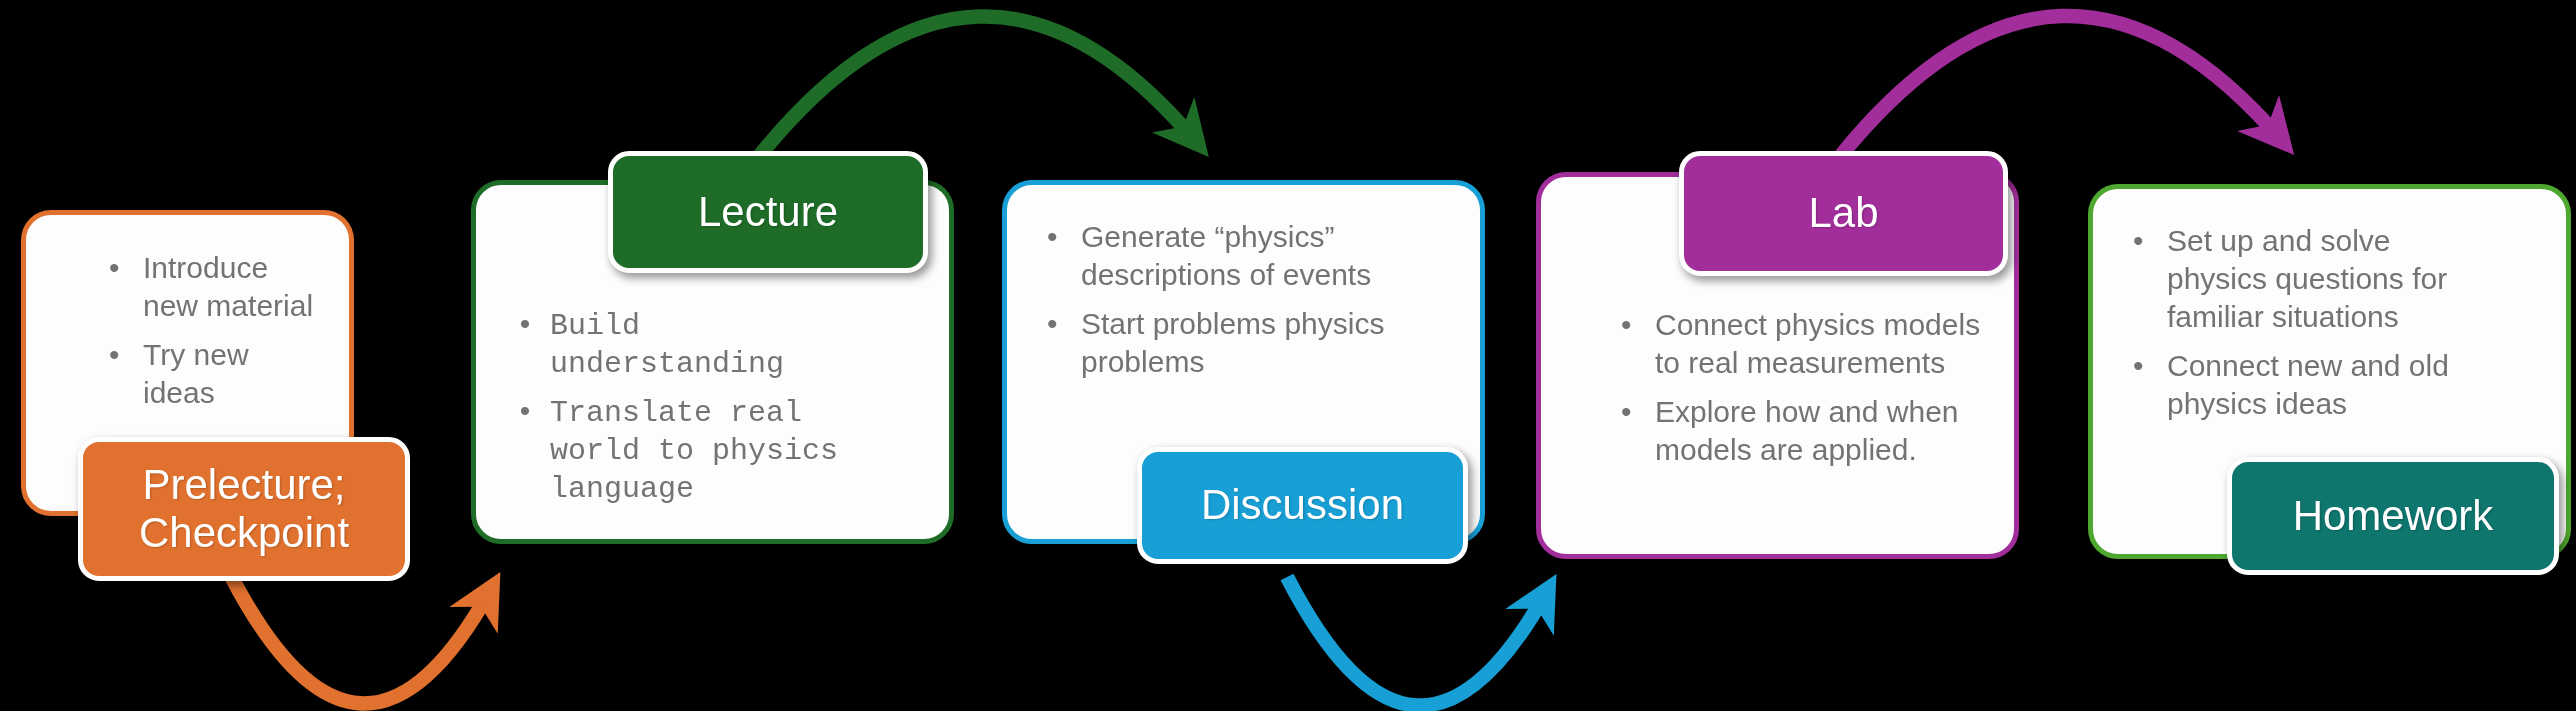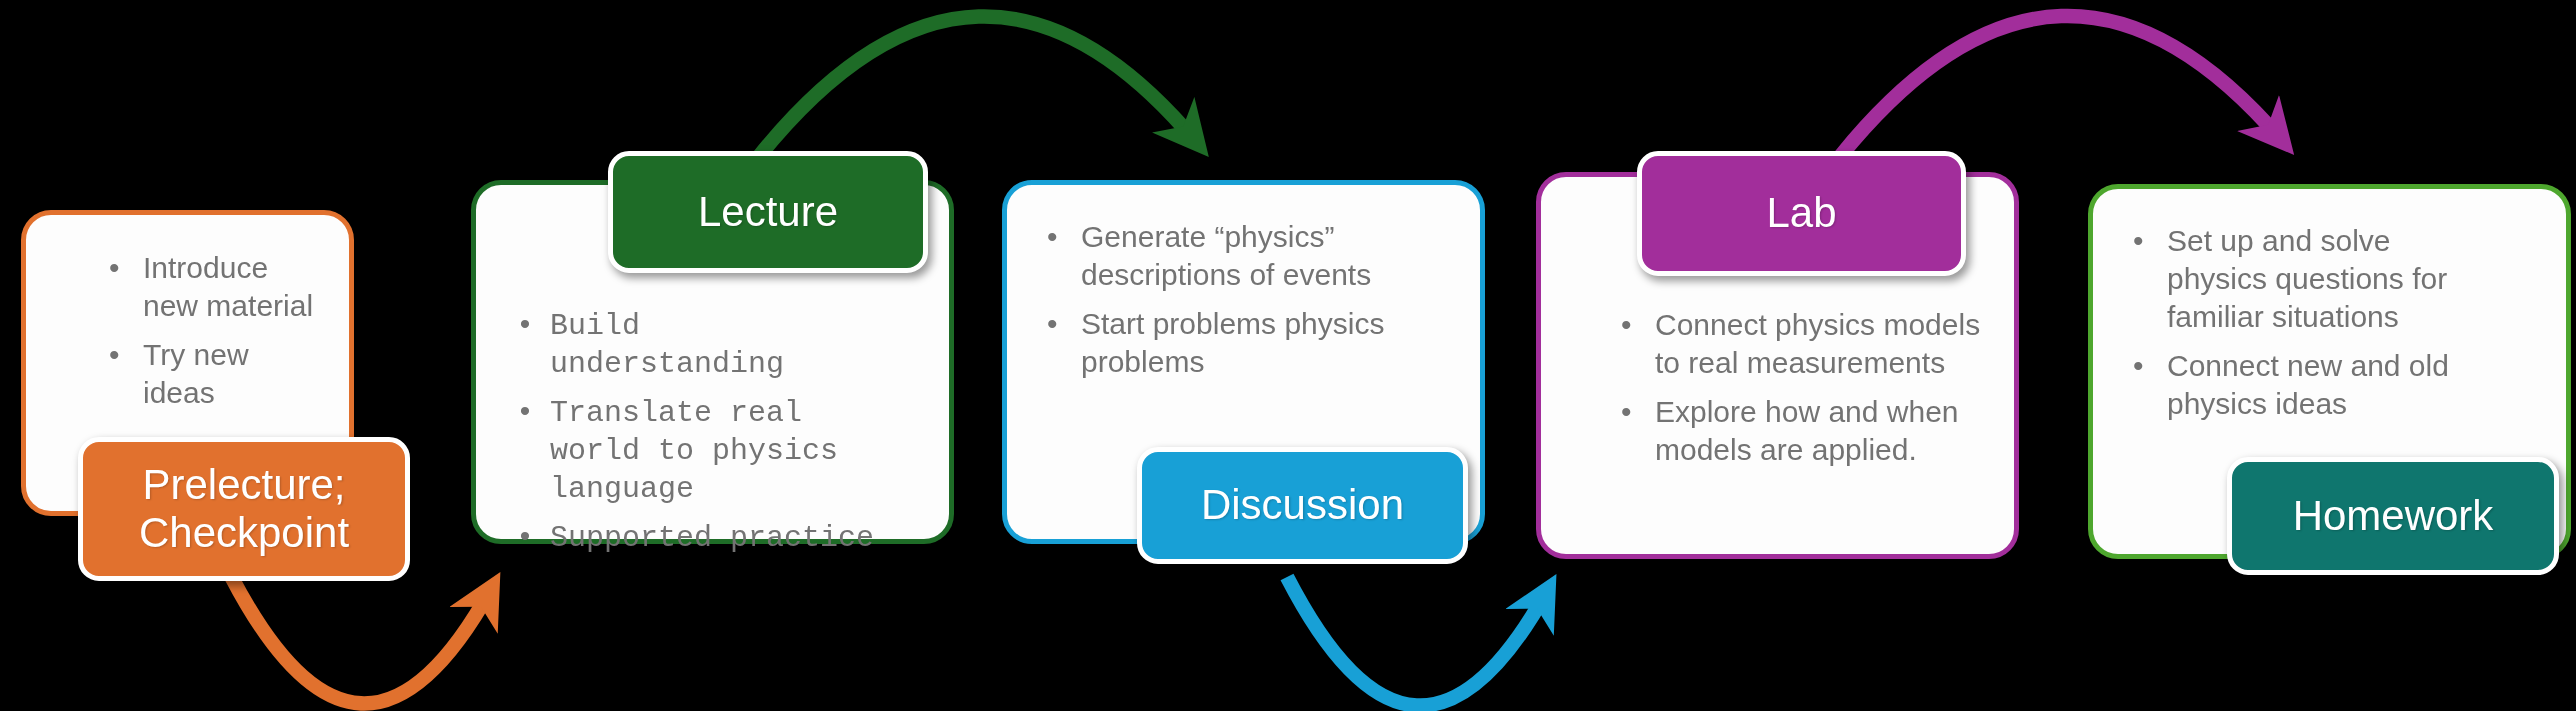--- a/index.html
+++ b/index.html
@@ -70,21 +70,21 @@
     text-align: center;
     color: #FFFFFF;
     font-size: 42px;
     line-height: 1.15;
     box-shadow: 3.3px 4.6px 8px rgba(0,0,0,0.40);
     text-shadow: 1.3px 1.3px 2px rgba(0,0,0,0.18);
   }
   .stage-label-1 { left: 78px;  top: 437px; width: 332px; height: 144px; }
   .stage-label-2 { left: 608px;  top: 151px; width: 320px; height: 122px; }
   .stage-label-3 { left: 1137px; top: 447px; width: 331px; height: 117px; }
-  .stage-label-4 { left: 1637px; top: 151px; width: 329px; height: 125px; }
+  .stage-label-4 { left: 1679px; top: 151px; width: 329px; height: 125px; }
   .stage-label-5 { left: 2227px; top: 457px; width: 332px; height: 118px; }
 
   .arrow-layer {
     position: absolute;
     left: 0;
     top: 0;
     width: 2576px;
     height: 712px;
     z-index: 2;
     pointer-events: none;
@@ -99,21 +99,20 @@
     <ul class="bullets">
       <li>Introduce new material</li>
       <li>Try new ideas</li>
     </ul>
   </div>
 
   <div class="stage-box stage-box-2" style="border-color: rgb(30, 108, 39);">
     <ul class="bullets">
       <li>Build understanding</li>
       <li>Translate real world to physics language</li>
-      <li>Supported practice</li>
     </ul>
   </div>
 
   <div class="stage-box stage-box-3" style="border-color: rgb(24, 160, 214);">
     <ul class="bullets">
       <li>Generate “physics” descriptions of events</li>
       <li>Start problems physics problems</li>
     </ul>
   </div>
 

